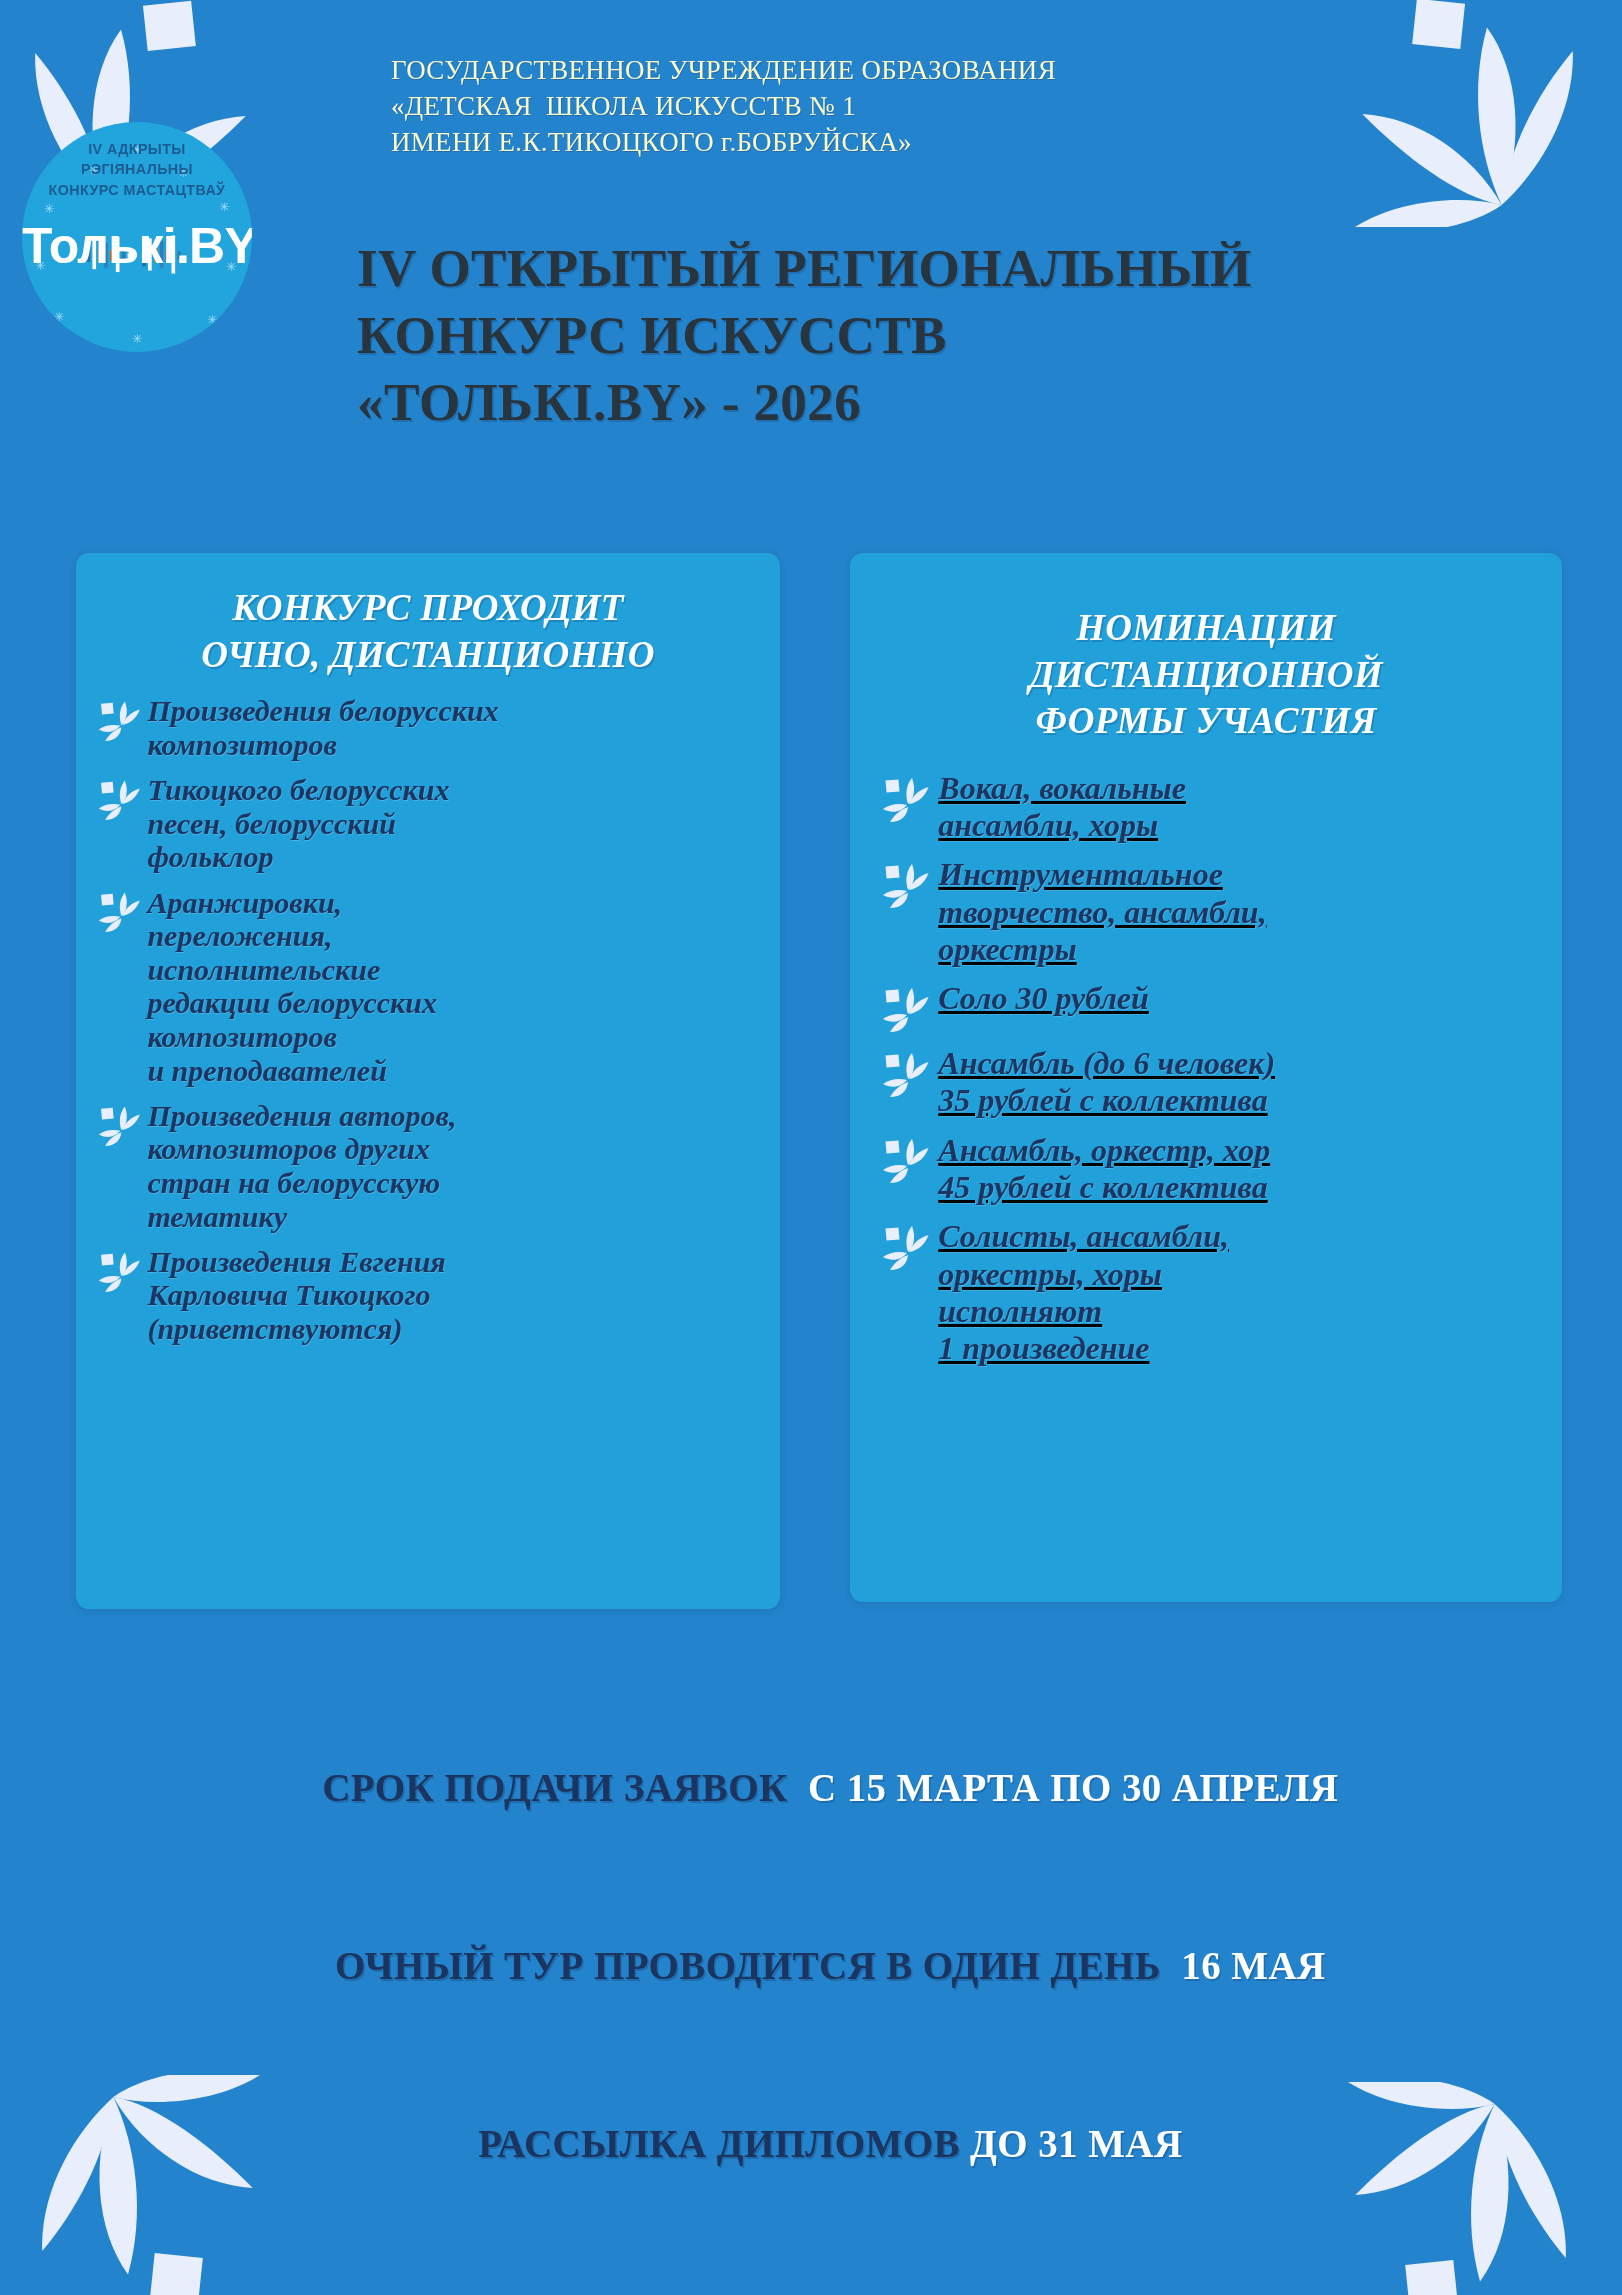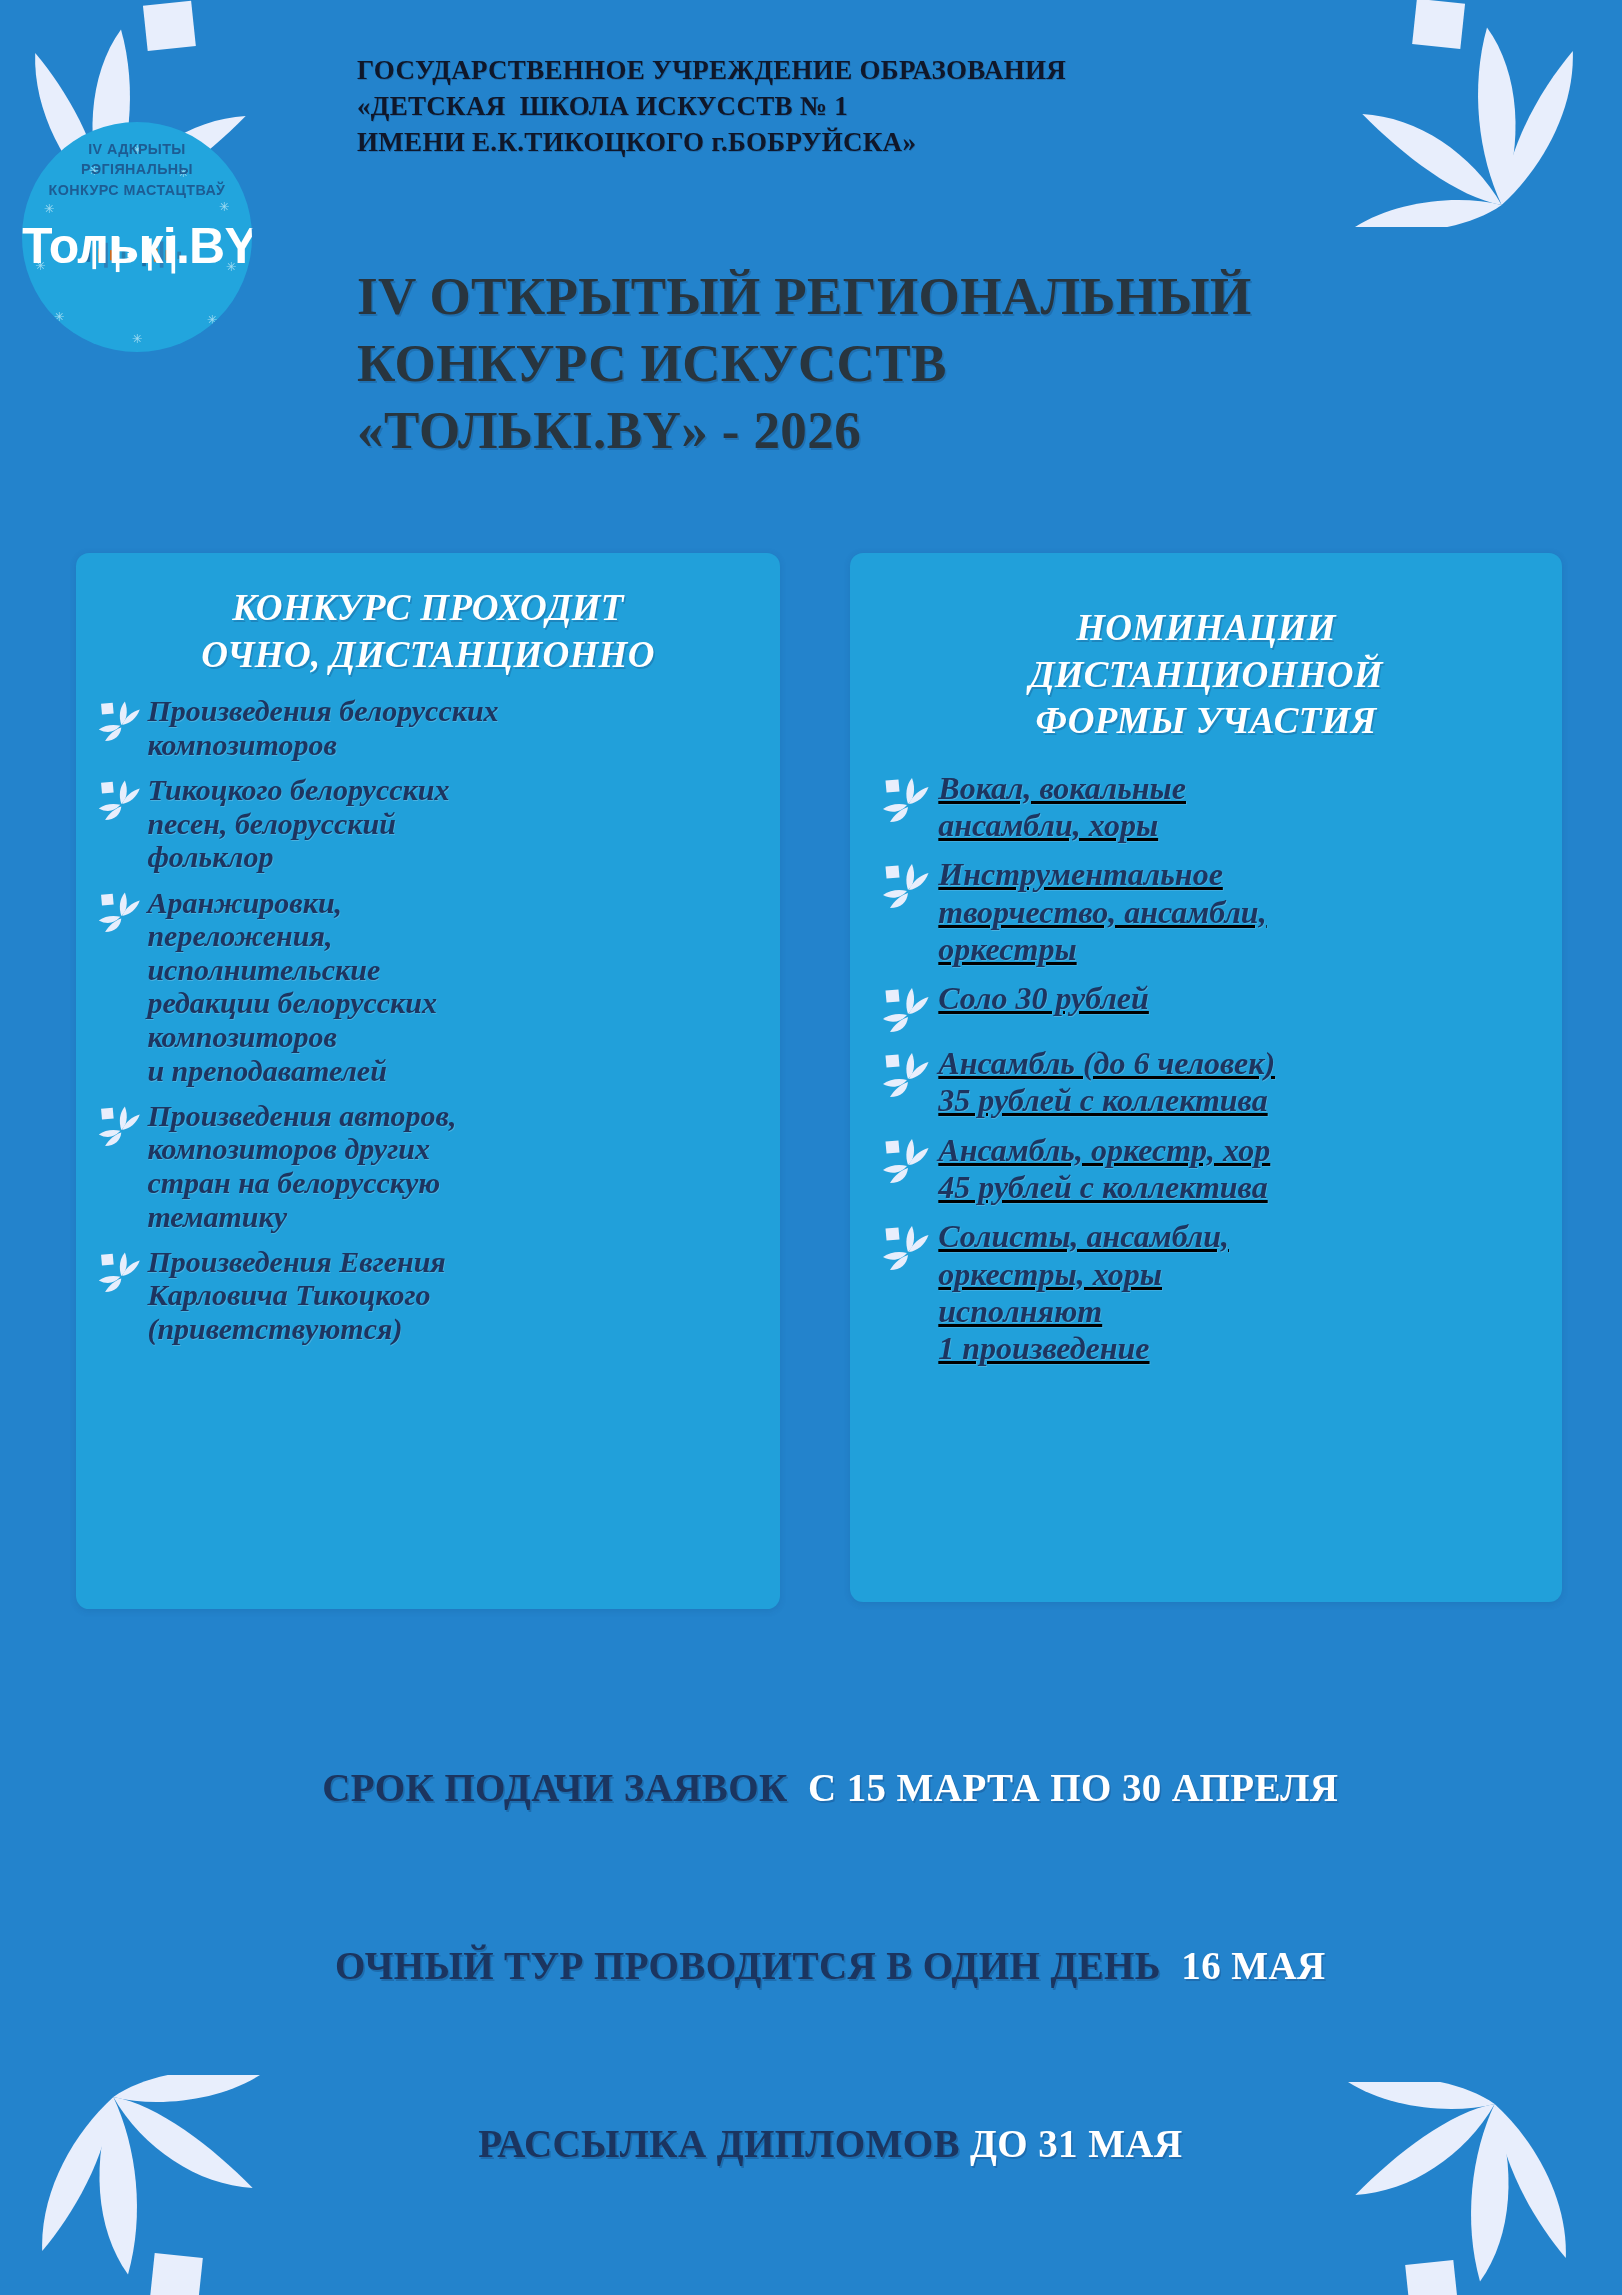--- a/index.html
+++ b/index.html
@@ -17,40 +17,40 @@
   .c-tr{top:-14.7px;right:-29px;transform:scaleX(-1);}
   .c-bl{bottom:-22px;left:-37px;transform:scaleY(-1);}
   .c-br{bottom:-29px;right:-22px;transform:scale(-1,-1);}
   .corner svg{width:100%;height:100%;display:block;}
 
   
   .header{
     position:absolute;top:53px;left:357px;width:1218px;
   }
   .org-line{
-    color:#0f172a;
-    font-family:"Liberation Serif", serif;
-    font-weight:bold;
+    color:#fef9c3;
+    font-family:"Liberation Serif", serif;
+    font-weight:normal;
     font-size:27px;
     letter-spacing:0.3px;
     line-height:1.33;
     text-shadow:0.7px 0.7px 0 rgba(20,60,110,.30);
     white-space:pre;
+    margin-left:34px;
   }
 
   .main-title{
     position:absolute;top:235px;left:357px;width:1174px;
     color:#28353f;
     font-family:"Liberation Serif", serif;
     font-weight:bold;
     font-size:53px;
     line-height:1.26;
     letter-spacing:0.4px;
     text-shadow:1.5px 1.5px 0 rgba(15,45,85,.22);
-    margin-top:28px;
   }
   .main-title div{white-space:pre;}
 
   
   .logo{
     position:absolute;top:122px;left:22px;
     width:230px;height:230px;border-radius:50%;
     background:#22a5dd;
     overflow:hidden;
   }

